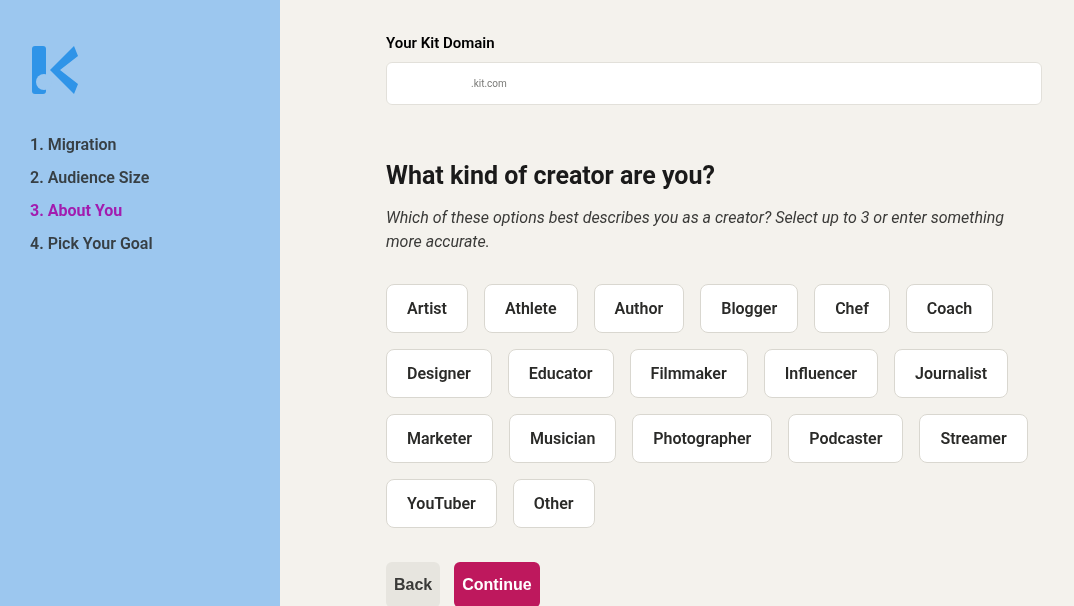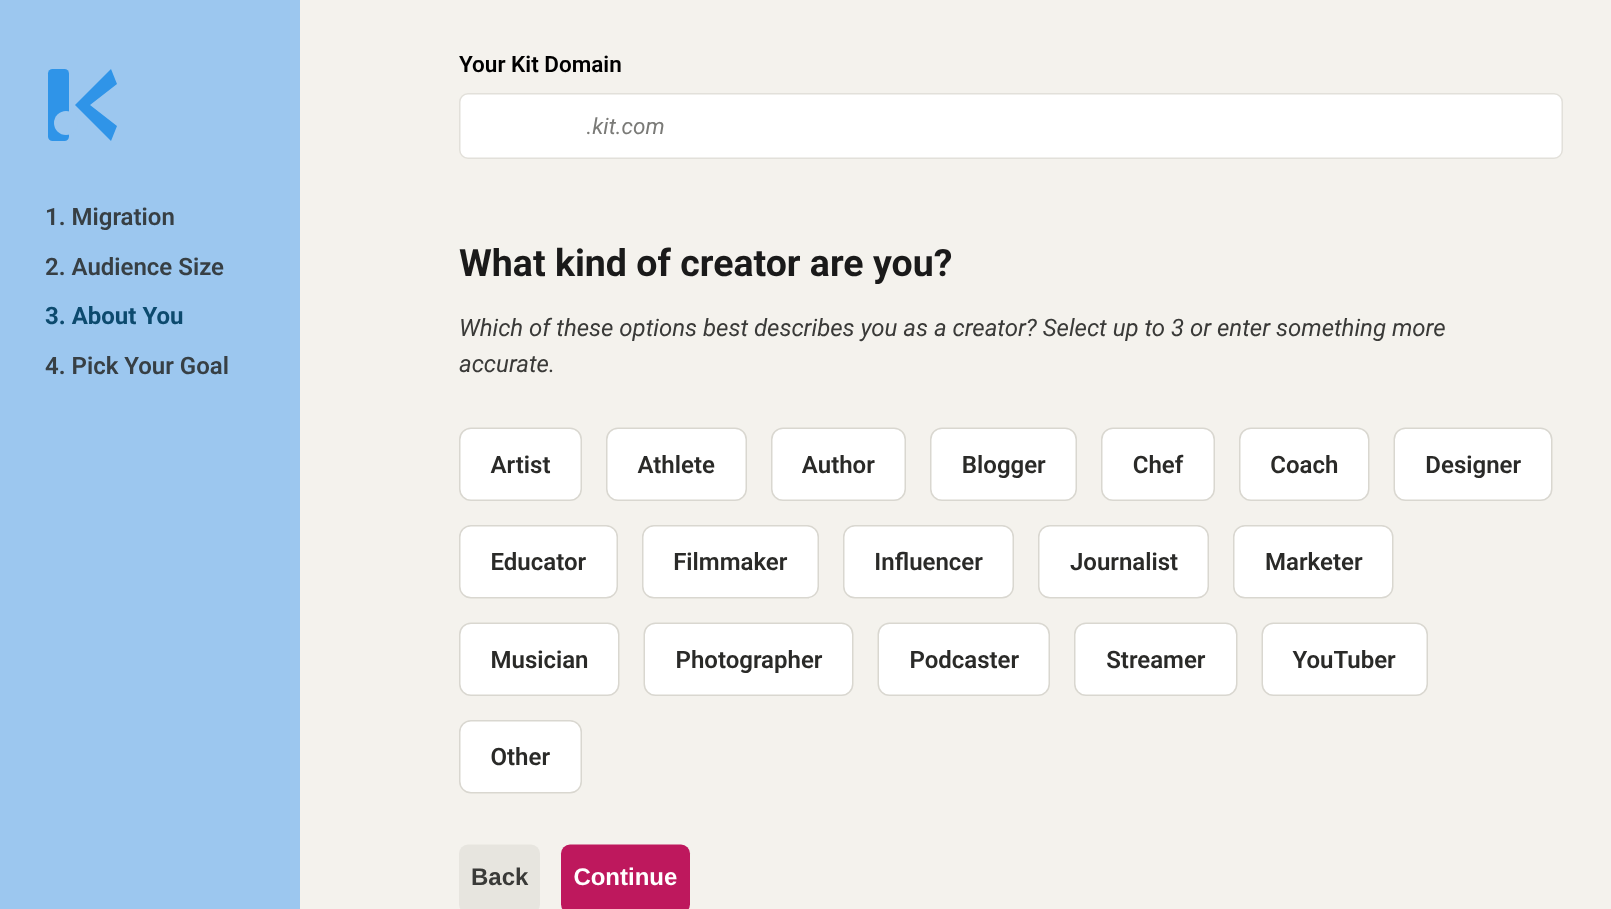--- a/index.html
+++ b/index.html
@@ -7,41 +7,41 @@
   body {
     font-family: -apple-system, BlinkMacSystemFont, "Segoe UI", Roboto, Helvetica, Arial, sans-serif;
     background: #f4f2ed;
     color: #1a1a1a;
     display: flex;
     width: 1074px;
     height: 606px;
     overflow: hidden;
   }
   .sidebar {
-    width: 200px;
+    width: 280px;
     background: #9cc7ef;
     padding: 46px 36px 24px 30px;
     flex-shrink: 0;
   }
   .logo {
     margin-bottom: 34px;
   }
   .logo svg { display: block; }
   .steps {
     list-style: none;
   }
   .steps li {
     font-size: 16px;
     font-weight: 600;
     color: #373f44;
     padding: 7px 0;
     cursor: pointer;
   }
   .steps li.active {
-    color: #0c4a6e;
+    color: #a21caf;
     font-weight: 700;
   }
   .main {
     flex: 1;
     padding: 34px 32px 30px 106px;
     overflow: auto;
   }
   .field-label {
     font-size: 15px;
     font-weight: 600;
@@ -63,22 +63,21 @@
     border: none;
     outline: none;
     font-size: 15px;
     background: transparent;
     width: 70px;
     text-align: right;
     padding-right: 2px;
   }
   .domain-suffix {
     color: #7a7a77;
-    font-size: 15px;
-    font-style: italic;
+    font-size: 10px;
   }
   .section-heading {
     font-size: 25px;
     font-weight: 700;
     color: #1a1a1a;
     margin-top: 56px;
     margin-bottom: 16px;
   }
   .section-desc {
     font-size: 16px;

